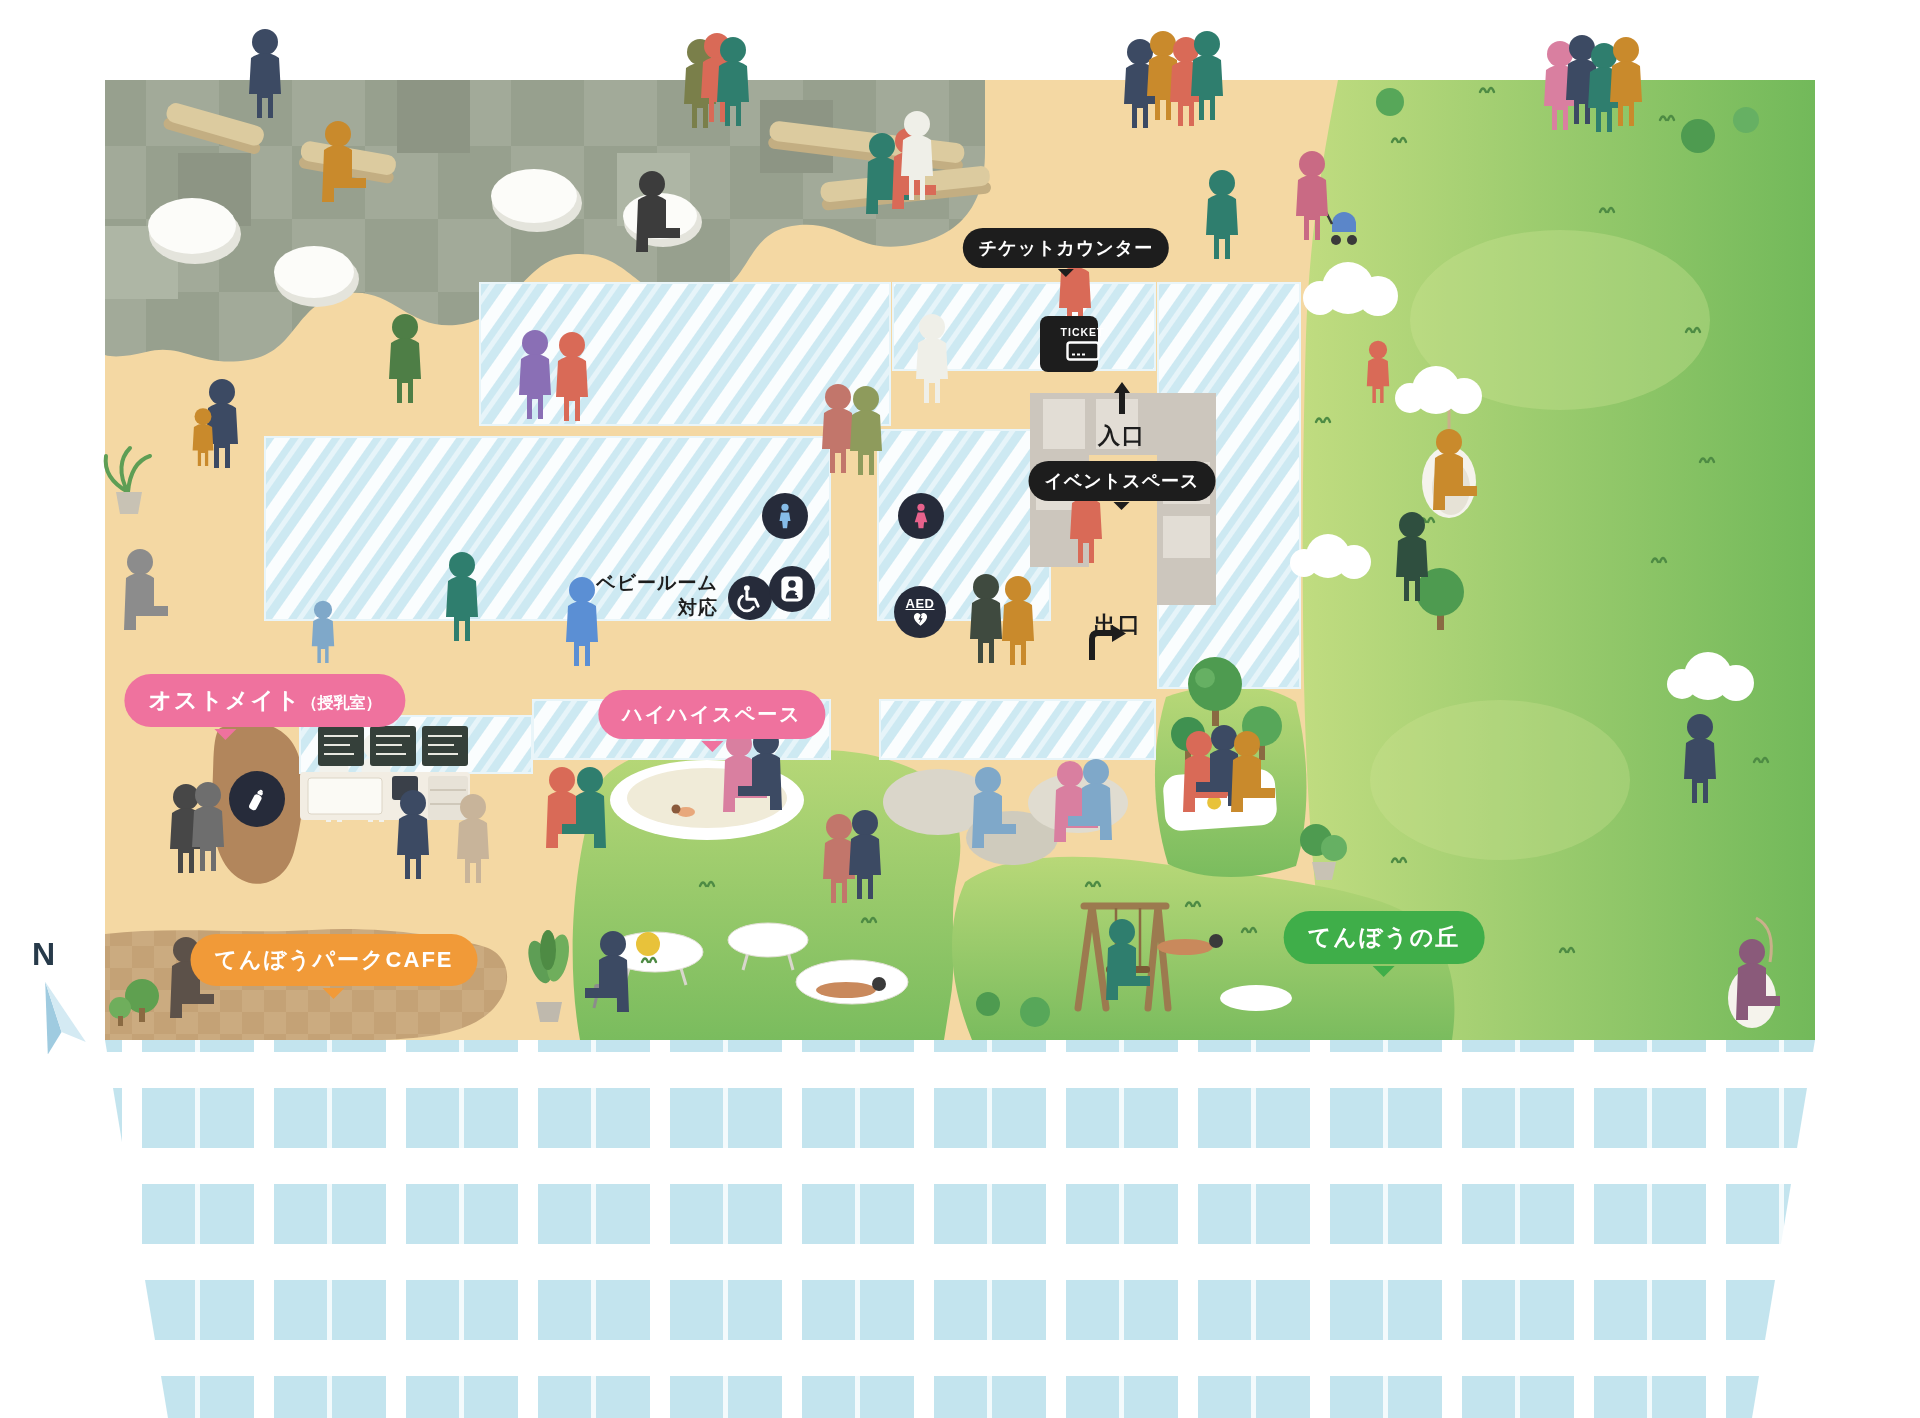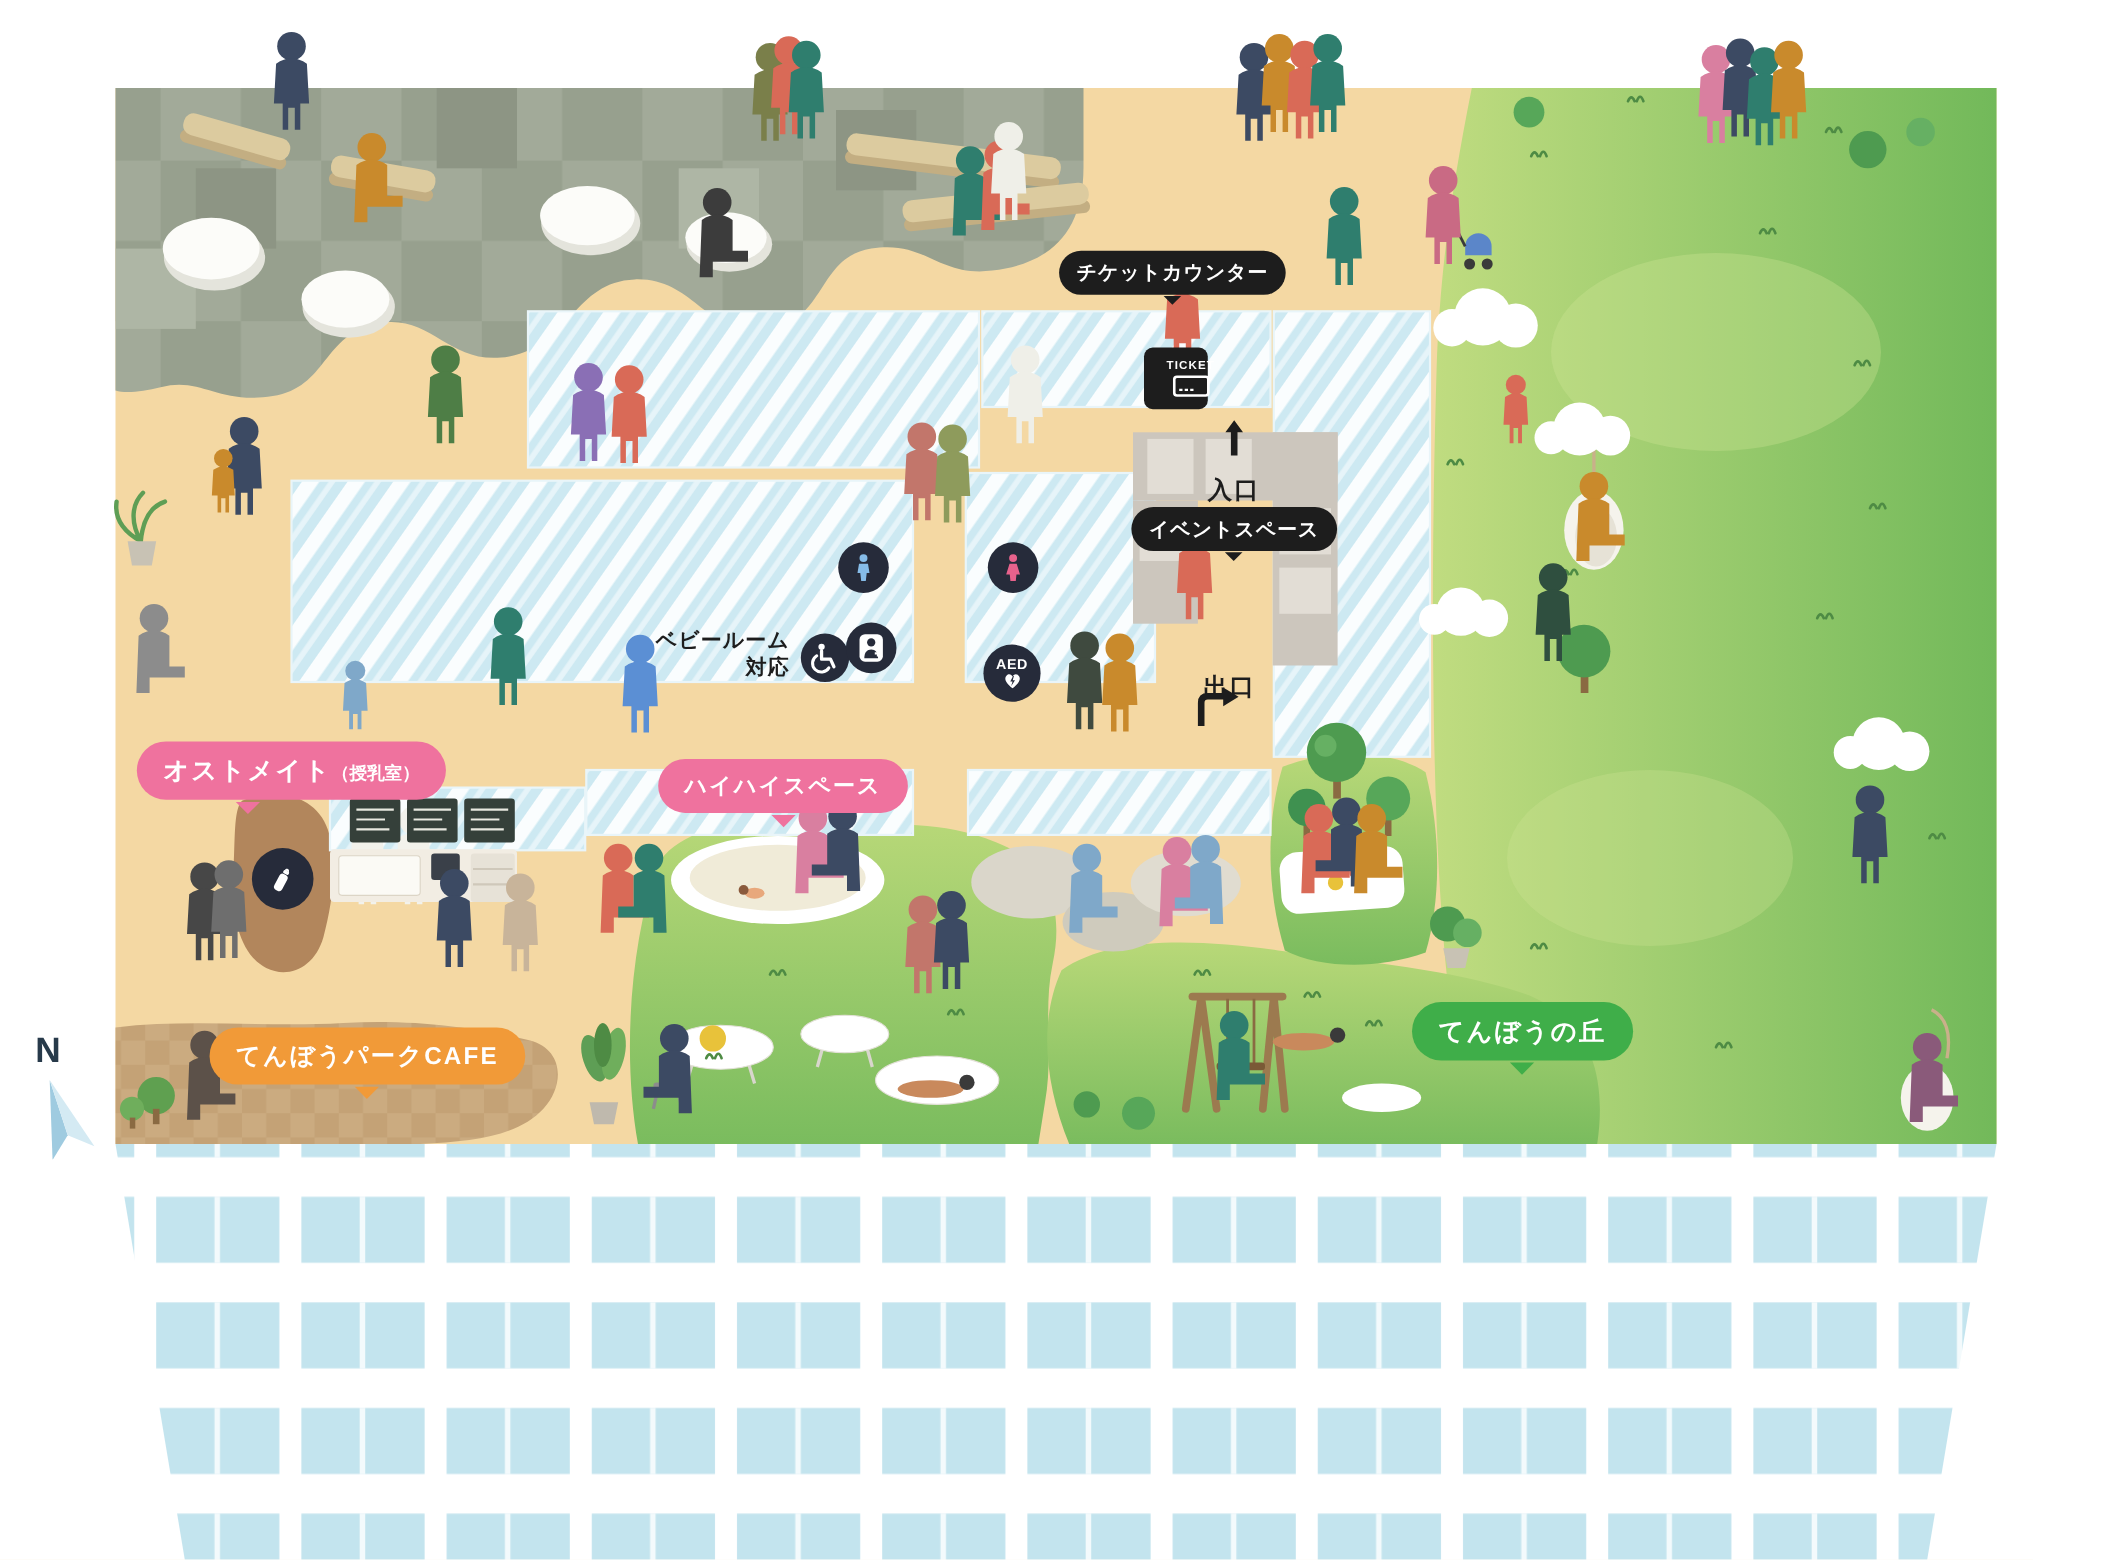--- a/index.html
+++ b/index.html
@@ -23,35 +23,35 @@
   .v-purple{background:var(--label_purple)} .v-purple::after{border-top-color:var(--label_purple)}
   .v-black{background:var(--label_black)} .v-black::after{border-top-color:var(--label_black)}
   .v-pink{background:var(--label_pink)} .v-pink::after{border-top-color:var(--label_pink)}
   .v-orange{background:var(--label_orange)} .v-orange::after{border-top-color:var(--label_orange)}
   .v-green{background:var(--label_green)} .v-green::after{border-top-color:var(--label_green)}
   .bubble .note{font-size:16px;letter-spacing:0;}
   .bubble.tail-left::after{left:36%;}
 
   .sign{position:absolute;color:#1D1D1D;font-weight:bold;z-index:4;}
   .entrance{left:1122px;top:381px;transform:translateX(-50%);display:flex;flex-direction:column;
-    align-items:center;gap:16px;font-size:22px;letter-spacing:2px;}
+    align-items:center;gap:6px;font-size:22px;letter-spacing:2px;}
   .exit-text{left:1118px;top:610px;transform:translateX(-50%);font-size:22px;letter-spacing:2px;}
   .exit-arrow{position:absolute;left:1086px;top:624px;z-index:4;}
   .ostomate{left:596px;top:571px;width:122px;text-align:right;font-size:19px;line-height:1.3;letter-spacing:1px;}
 
   .icn{position:absolute;background:var(--icon_bg);border-radius:50%;display:flex;
     flex-direction:column;align-items:center;justify-content:center;z-index:4;}
   .icn svg{display:block}
   .i-mens{left:762px;top:493px;width:46px;height:46px}
   .i-womens{left:898px;top:493px;width:46px;height:46px}
   .i-wheel{left:728px;top:576px;width:44px;height:44px}
   .i-osto{left:769px;top:566px;width:46px;height:46px}
   .i-aed{left:894px;top:586px;width:52px;height:52px}
   .i-bottle{left:229px;top:771px;width:56px;height:56px}
-  .aed-label{color:#fff;font-size:13px;font-weight:bold;line-height:1;margin-bottom:1px;letter-spacing:.5px;}
+  .aed-label{color:#fff;font-size:13px;font-weight:bold;line-height:1;margin-bottom:1px;letter-spacing:.5px;text-decoration:underline;}
 
   .ticketsign{position:absolute;left:1040px;top:316px;width:58px;height:56px;background:var(--label_black);
     border-radius:8px;display:flex;flex-direction:column;align-items:center;justify-content:center;gap:3px;z-index:4;padding-left:27px;}
   .ticketsign .t{color:#fff;font-size:10.5px;font-weight:bold;letter-spacing:1px;line-height:1;}
 
   .compass-n{position:absolute;left:32px;top:936px;font-size:32px;font-weight:bold;color:#273A4A;z-index:4;}
   .compass-needle{position:absolute;left:24px;top:976px;z-index:4;}
 </style>
 </head>
 <body>

